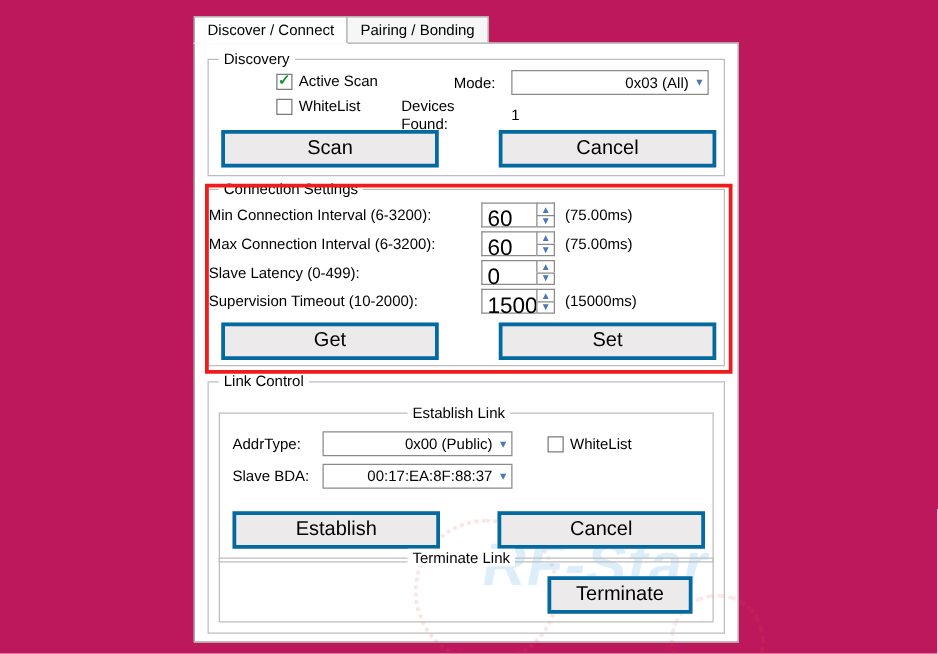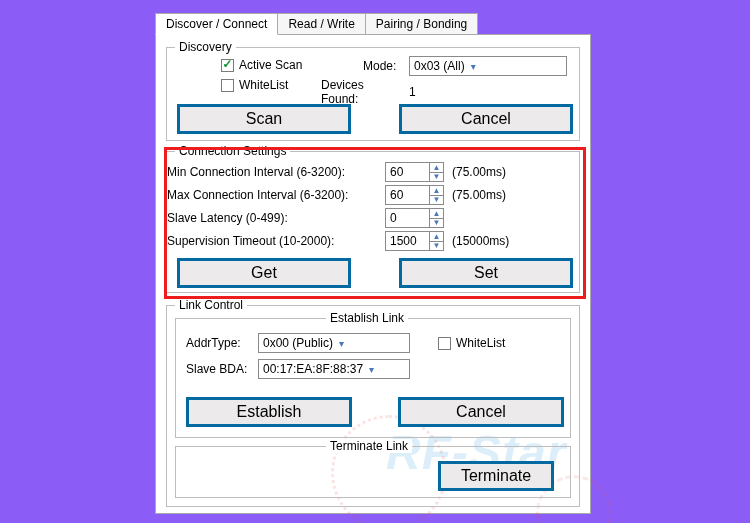--- a/index.html
+++ b/index.html
@@ -1,59 +1,58 @@
 <!DOCTYPE html>
 <html><head>
 <meta charset="utf-8">
 <style>
 html,body{margin:0;padding:0;font-family:"Segoe UI",Tahoma,Arial,sans-serif;font-size:12px;color:#000;background:#fff}
-.wrap{width:750px;height:523px;position:relative;background:#8b5cf6}
+.wrap{width:750px;height:523px;position:relative;background:#be185d}
 
 .wm{position:absolute;left:230px;top:390px;font-size:48px;font-weight:700;font-style:italic;color:#3fa3e6;opacity:.18;pointer-events:none;letter-spacing:1px}
 .wm2{position:absolute;left:175px;top:380px;width:110px;height:110px;border-radius:50%;border:3px dotted #e94b4b;opacity:.15;pointer-events:none}
 .wm3{position:absolute;left:380px;top:440px;width:70px;height:70px;border-radius:50%;border:3px dashed #e94b4b;opacity:.12;pointer-events:none}
 
 .tabs{position:absolute;left:155px;top:13px;display:flex;height:22px}
 .tab{border:1px solid #a9a9a9;border-bottom:none;background:#f6f6f6;padding:3px 10px 0 10px;font-size:12px;margin-right:-1px;cursor:default}
 .tab.active{background:#fff;border-bottom:1px solid #fff;position:relative;z-index:2}
 .panel{position:absolute;left:155px;top:34px;width:434px;height:478px;border:1px solid #a9a9a9;background:#fff;z-index:1}
 
 .fs{position:absolute;border:1px solid #bdbdbd}
 .fs>.legend{position:absolute;top:-8px;left:8px;background:#fff;padding:0 4px;font-size:12px}
 
 #fs-disc{left:10px;top:12px;width:412px;height:92px}
 
 #fs-conn{left:10px;top:116px;width:412px;height:140px}
 #fs-conn-hl{position:absolute;left:8px;top:112px;width:416px;height:146px;border:3px solid #ee1c1c;pointer-events:none;z-index:5}
 
 #fs-link{left:10px;top:270px;width:412px;height:200px}
-#fs-est{left:8px;top:12px;width:394px;height:118px}
+#fs-est{left:8px;top:24px;width:394px;height:118px}
 #fs-term{left:8px;top:140px;width:394px;height:50px}
 .row{position:absolute;display:flex;align-items:center}
 .lbl{text-align:left;margin-right:6px}
 
 .chk{width:13px;height:13px;border:1px solid #7a7a7a;display:inline-flex;align-items:center;justify-content:center;margin-right:5px;background:#fff;box-sizing:border-box}
 .chk.checked::after{content:"✓";color:#0f8f2f;font-size:12px;font-weight:700;line-height:10px;position:relative;top:-1px}
 .sel,.inp{border:1px solid #8a8a8a;background:#fff;height:20px;font-size:12px;box-sizing:border-box;padding:2px 4px}
-.sel{display:flex;align-items:center;justify-content:flex-start;padding-right:4px}
+.sel{display:flex;align-items:center;justify-content:flex-end;padding-right:4px}
 .sel .caret{color:#4a78b8;font-size:10px;margin-left:6px}
 .spin{display:flex}
-.spin .sv{border:1px solid #8a8a8a;border-right:none;height:20px;width:44px;font-size:12px;padding:2px 4px;box-sizing:border-box;background:#fff}
+.spin .sv{border:1px solid #8a8a8a;border-right:none;height:20px;width:44px;font-size:18px;padding:2px 4px;box-sizing:border-box;background:#fff}
 .spin .sb{display:flex;flex-direction:column;width:15px}
 .spin .sb div{flex:1;border:1px solid #8a8a8a;background:#fff;color:#4a78b8;font-size:8px;display:flex;align-items:center;justify-content:center;line-height:7px}
 .spin .sb div:first-child{border-bottom:none}
 .btn{height:24px;border:3px solid #0369a1;background:#eceaea;font-size:16px;display:flex;align-items:center;justify-content:center;cursor:default}
 </style>
 </head>
 <body>
 <div class="wrap">
 
 <div class="tabs">
   <div class="tab active">Discover / Connect</div>
-  <div class="tab">Read / Write</div>
   <div class="tab">Pairing / Bonding</div>
 </div>
 
 <div class="panel">
 
   <div class="wm2"></div>
   <div class="wm">RF-Star</div>
   <div class="wm3"></div>
 
   <div id="fs-disc" class="fs">

